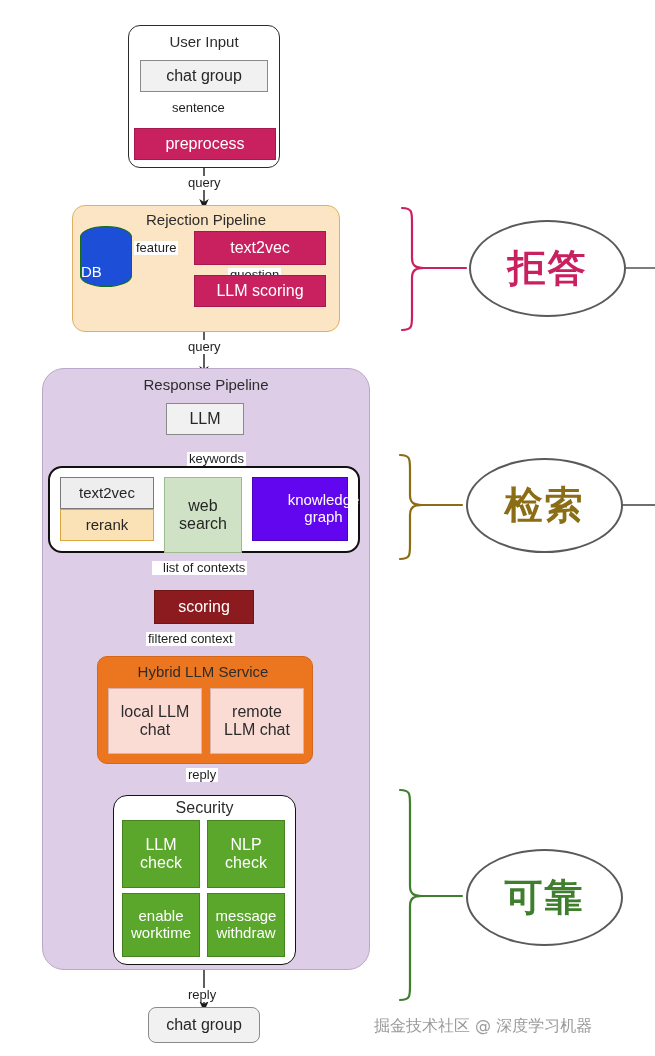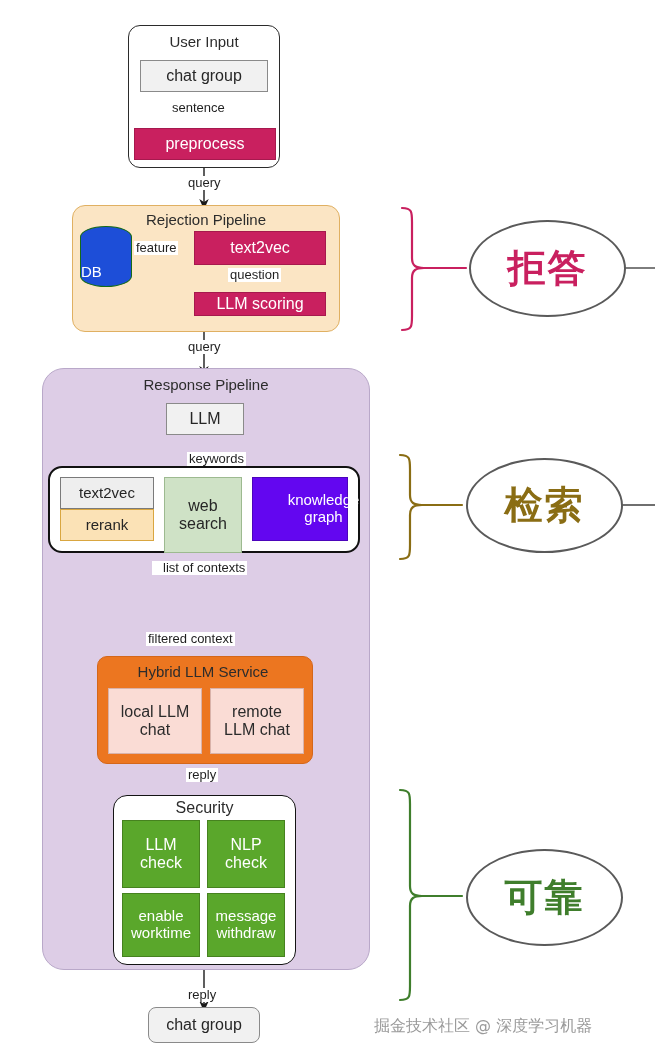--- a/index.html
+++ b/index.html
@@ -269,21 +269,21 @@
   <div class="db-cyl" style="left:80px; top:226px;">
     <span class="db-label">DB</span>
   </div>
 
   <div class="edge-label" style="left:134px; top:241px;">feature</div>
 
   <div class="node n-magenta" style="left:194px; top:231px; width:132px; height:34px;">text2vec</div>
 
   <div class="edge-label" style="left:228px; top:268px;">question</div>
 
-  <div class="node n-magenta" style="left:194px; top:292px; width:132px; height:24px;">LLM scoring</div>
+  <div class="node n-magenta" style="left:194px; top:275px; width:132px; height:32px;">LLM scoring</div>
 
   <div class="edge-label" style="left:186px; top:340px;">query</div>
 
   <div class="node grp-response" style="left:42px; top:368px; width:328px; height:602px;"></div>
   <div class="grp-title" style="top:376px; left:42px; width:328px;">Response Pipeline</div>
 
   <div class="node n-plain" style="left:166px; top:403px; width:78px; height:32px;">LLM</div>
 
   <div class="edge-label" style="left:167px; top:452px;margin-left:20px;">keywords</div>
 
@@ -293,20 +293,21 @@
   <div class="node n-rerank" style="left:60px; top:509px; width:94px; height:32px;">rerank</div>
 
   <div class="node n-websearch" style="left:164px; top:477px; width:78px; height:76px;">web
 search</div>
 
   <div class="node n-kg" style="left:252px; top:477px; width:96px; height:64px;padding-left:47px;">knowledge
 graph</div>
 
   <div class="edge-label" style="left:152px; top:561px;padding-left:11px;">list of contexts</div>
 
+  <div class="node n-darkred" style="left:154px; top:590px; width:100px; height:34px;">scoring</div>
 
   <div class="edge-label" style="left:146px; top:632px;">filtered context</div>
 
   <div class="node grp-hybrid" style="left:97px; top:656px; width:216px; height:108px;"></div>
   <div class="grp-title" style="top:663px; left:97px; width:212px;">Hybrid LLM Service</div>
 
   <div class="node n-orangebox" style="left:108px; top:688px; width:94px; height:66px;">local LLM
 chat</div>
   <div class="node n-orangebox" style="left:210px; top:688px; width:94px; height:66px;">remote
 LLM chat</div>

